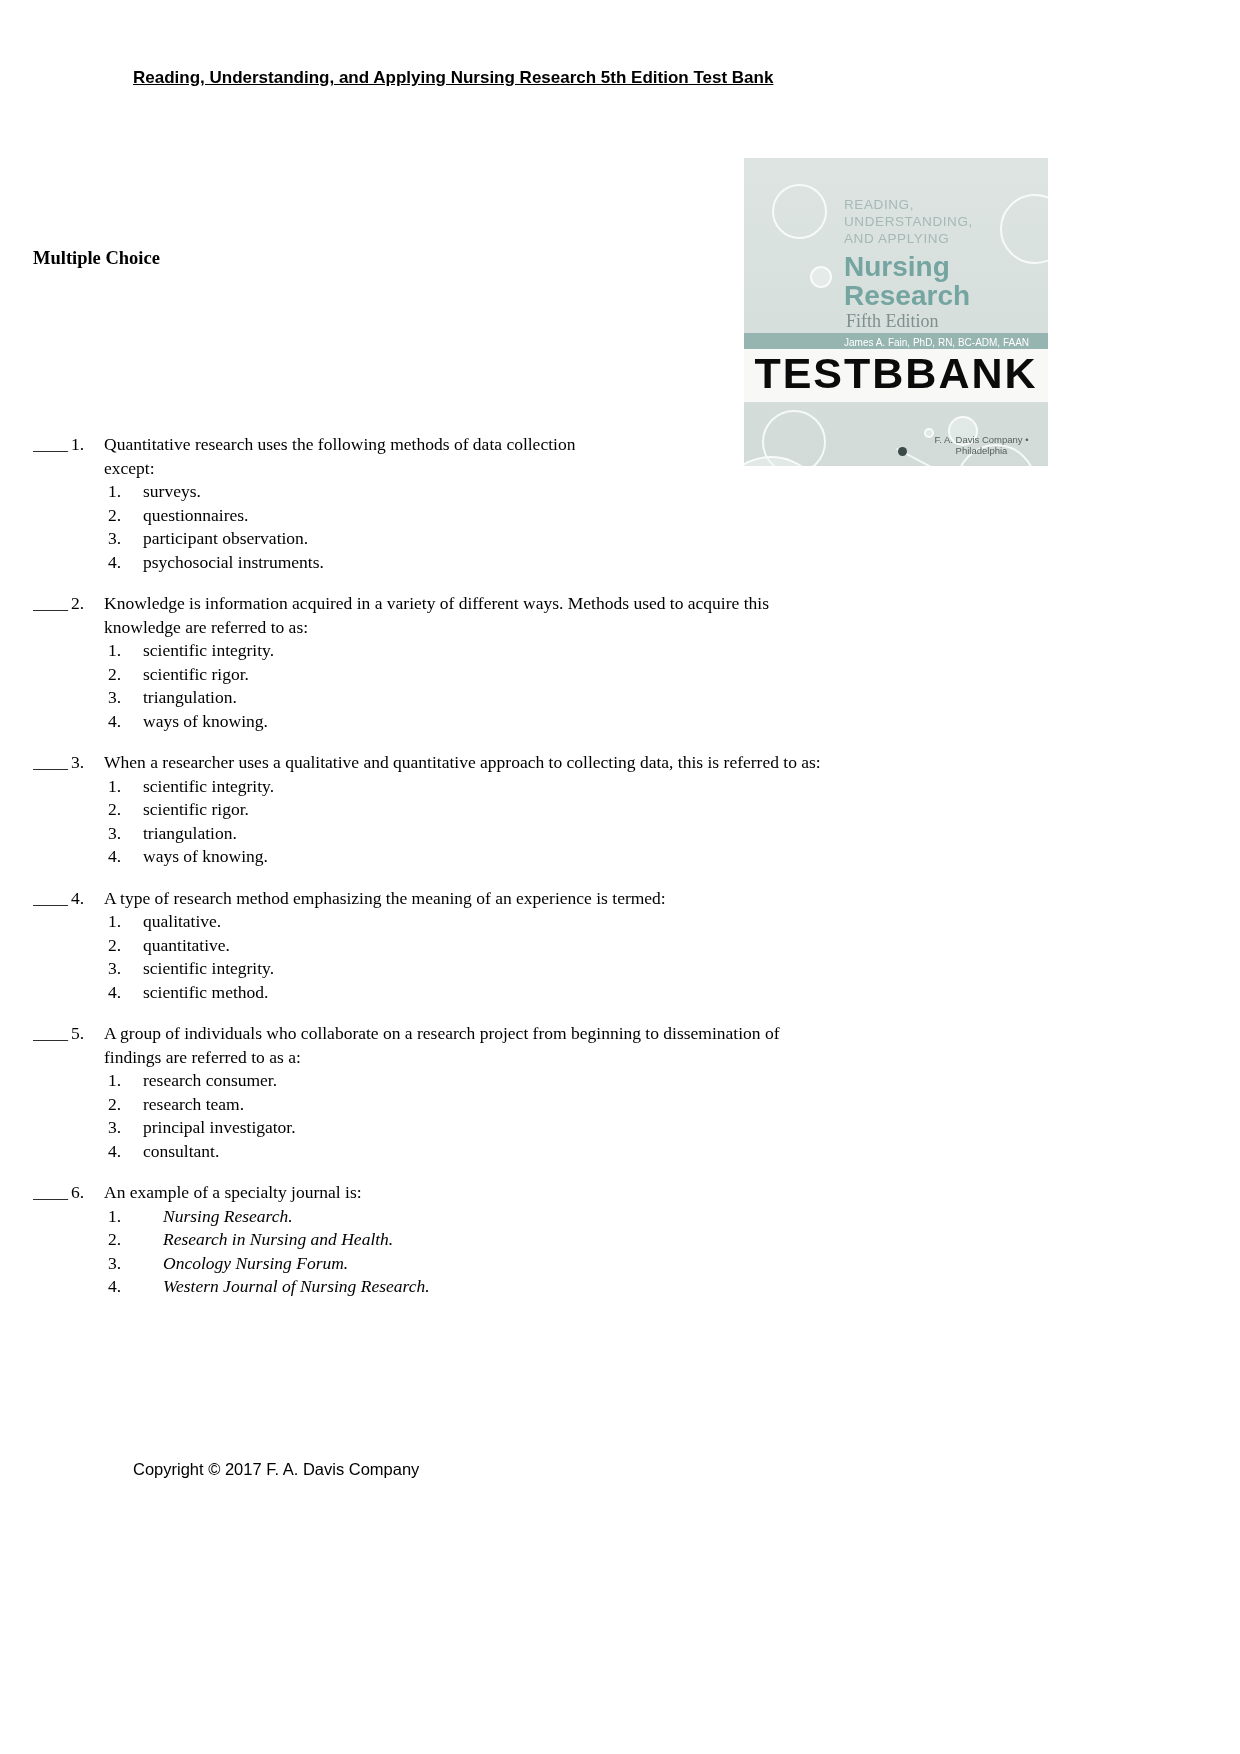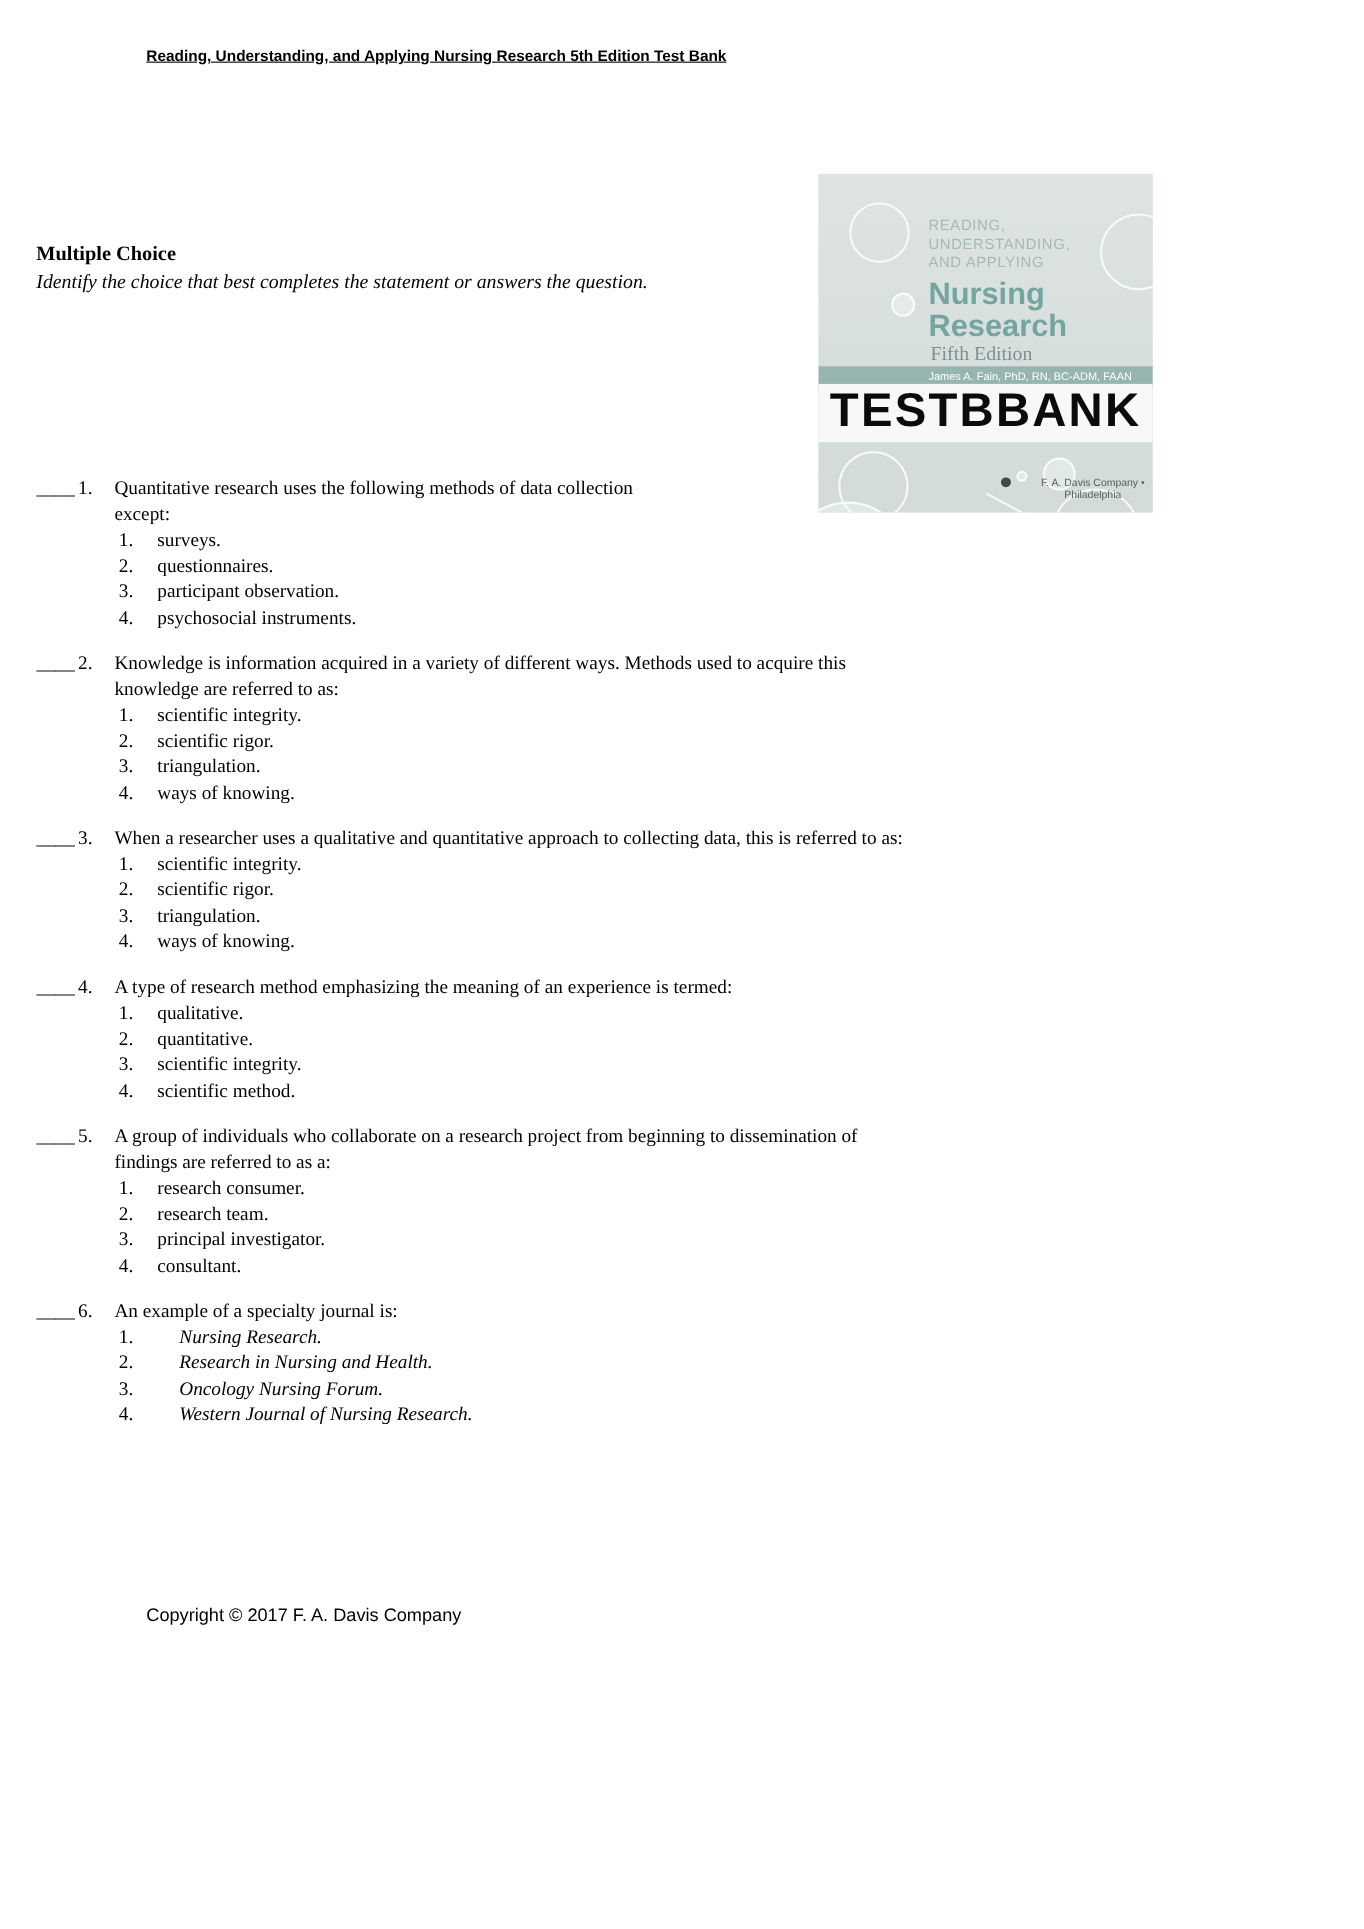--- a/index.html
+++ b/index.html
@@ -5,23 +5,23 @@
   * { margin:0; padding:0; box-sizing:border-box; }
   html,body { background:#ffffff; }
   body {
     width:1240px; height:1754px;
     font-family:"Liberation Serif", serif;
     color:#000;
   }
   .page { position:relative; width:1240px; height:1754px; background:#fff; overflow:hidden; }
 
   .header-title {
-    margin:39px 0 0 133px;
-    font-family:"Liberation Sans", sans-serif;
-    font-weight:bold; font-size:14px; line-height:23px;
+    margin:66px 0 0 133px;
+    font-family:"Liberation Sans", sans-serif;
+    font-weight:bold; font-size:17px; line-height:23px;
     text-decoration:underline;
   }
   .chapter-title {
     margin:42px 0 0 31px;
     font-size:23px; font-weight:bold; line-height:28px;
   }
 
   
   .cover {
     position:absolute; left:744px; top:130px; width:304px; height:308px;
@@ -55,25 +55,25 @@
     padding-left:100px; white-space:nowrap; overflow:hidden;
   }
   .cover-banner {
     position:absolute; left:0; top:191px; width:100%; height:53px;
     background:#f8f8f6;
     display:flex; align-items:flex-start; justify-content:center;
     font-family:"Liberation Sans", sans-serif;
     font-weight:bold; font-size:43px; letter-spacing:2px; color:#0b0b0b;
   }
   .cover-publisher {
-    position:absolute; left:16px; bottom:10px; width:100%;
+    position:absolute; left:4px; bottom:10px; width:100%;
     text-align:center; padding-left:90px;
     font-family:"Liberation Sans", sans-serif;
     font-size:9.5px; color:#55605e;
-    display:flex; align-items:flex-start; justify-content:flex-start;
+    display:flex; align-items:flex-end; justify-content:flex-start;
   }
   .pub-logo {
     display:inline-block; width:9px; height:9px; border-radius:50%;
     background:#3a4a47; margin:0 4px 0 60px; flex:0 0 auto;
   }
 
   
   .mc-heading { margin:158px 0 0 33px; font-size:18.5px; font-weight:bold; line-height:22px; }
   .mc-instructions { margin:2px 0 0 33px; font-size:18px; font-style:italic; line-height:24px; }
 
@@ -136,21 +136,20 @@
       <span>TESTBBANK</span>
     </div>
 
     <div class="cover-publisher">
       <span class="pub-logo"></span>
       <span>F. A. Davis Company • Philadelphia</span>
     </div>
   </div>
 
   <div class="mc-heading">Multiple Choice</div>
-  <div class="mc-instructions">Identify the choice that best completes the statement or answers the question.</div>
 
   <div class="questions">
 
     <div class="question">
       <span class="blank">____</span>
       <span class="qnum">1.</span>
       <div class="qbody">
         <div class="qtext">Quantitative research uses the following methods of data collection
 except:</div>
         <div class="choices">

